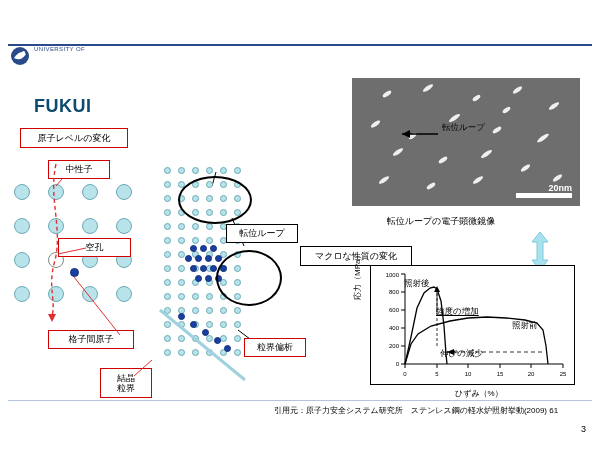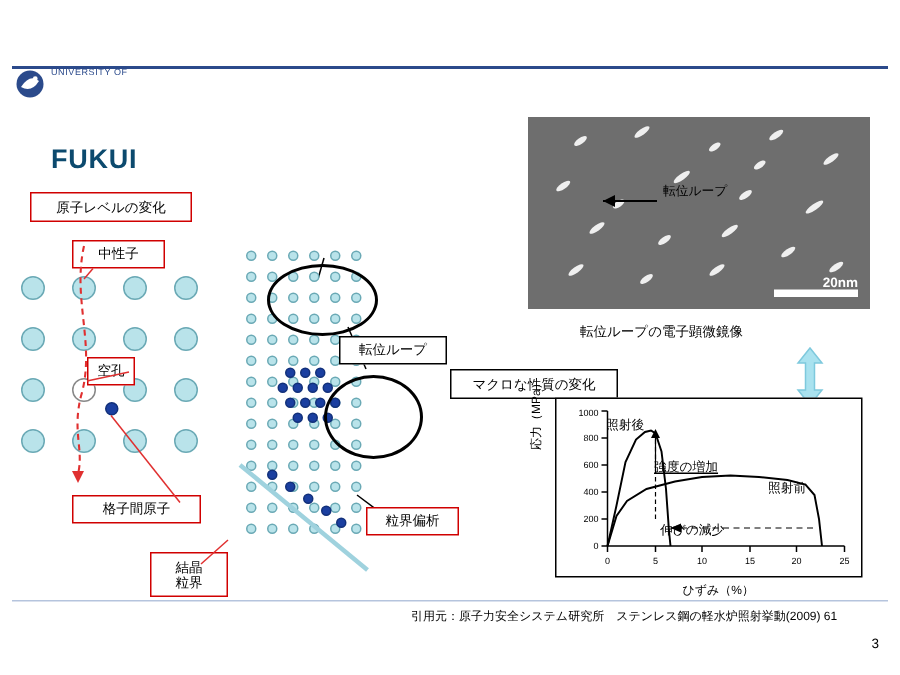--- a/index.html
+++ b/index.html
@@ -137,21 +137,21 @@
     <div class="atom" style="left:40px;top:126px;"></div>
     <div class="atom" style="left:74px;top:126px;"></div>
     <div class="atom" style="left:108px;top:126px;"></div>
 
     <svg class="neutron-path" viewBox="0 0 150 170">
       <path d="M48 4 C40 40, 56 70, 46 104 C40 128, 48 140, 44 156" stroke="#e03030" stroke-width="1.4" fill="none" stroke-dasharray="4 3"></path>
       <path d="M44 162 l-4 -8 l8 0 z" fill="#e03030"></path>
     </svg>
   </div>
 
-  <div class="box red" style="left:58px;top:238px;width:32px;height:19px;">空孔</div>
+  <div class="box red" style="left:58px;top:238px;width:73px;height:19px;">空孔</div>
 
   <div class="box red" style="left:48px;top:330px;width:86px;height:19px;">格子間原子</div>
 
   <div class="box red" style="left:100px;top:368px;width:52px;height:30px;flex-direction:column;">
     <span>結晶</span>
     <span>粒界</span>
   </div>
 
   <svg style="position:absolute;left:0;top:0;width:600px;height:450px;pointer-events:none;">
     <line x1="62" y1="179" x2="56" y2="186" stroke="#e03030" stroke-width="1"></line>

